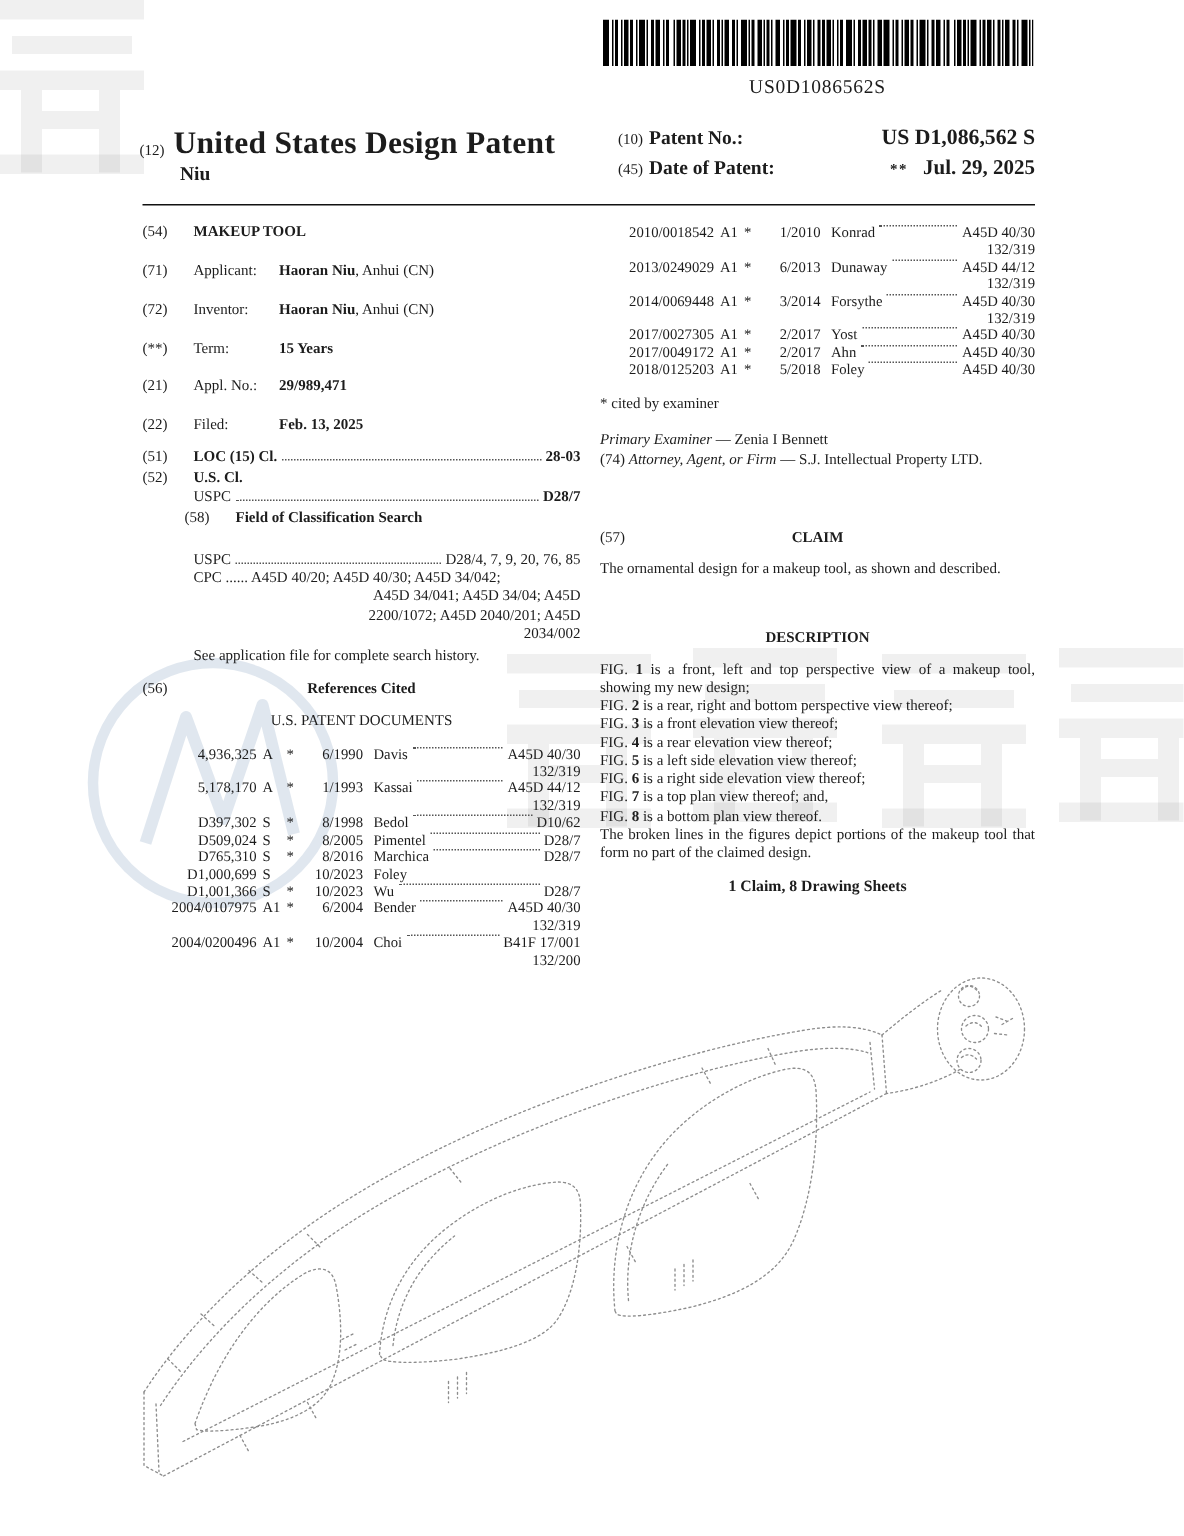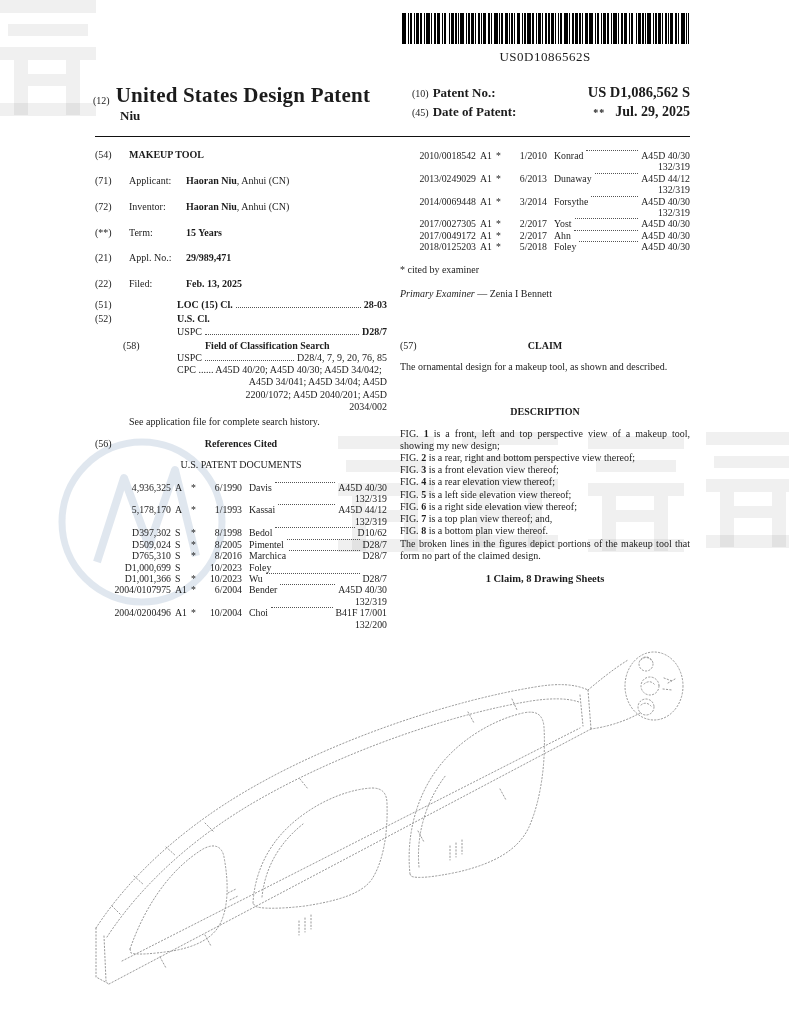--- a/index.html
+++ b/index.html
@@ -30,21 +30,21 @@
   .col{z-index:2;font-size:10px;line-height:12.2px;}
   .col-left{left:95px;top:149px;width:292px;}
   .col-right{left:400px;top:150px;width:290px;}
   .entry{display:flex;margin-bottom:13.5px;}
   .entry .tag{width:34px;flex:none;}
   .entry .lab{width:57px;flex:none;}
   .entry .con{flex:1;}
   b,.b{font-weight:bold;}
   .dots{flex:1;border-bottom:1px dotted #555;margin:0 3px 2px 3px;min-width:6px;}
   .flexline{display:flex;align-items:baseline;}
-  .tight{margin-bottom:2px;gap:48px;}
+  .tight{margin-bottom:2px;}
   .cpc-line{text-align:right;}
   .center{text-align:center;}
   .sec-head{position:relative;text-align:center;font-weight:bold;margin-bottom:9px;}
   .sec-head .tag{position:absolute;left:0;font-weight:normal;}
   
   .ref-row{display:flex;align-items:baseline;}
   .ref-num{width:76px;flex:none;text-align:right;}
   .ref-kind{width:16px;flex:none;margin-left:4px;}
   .ref-star{width:8px;flex:none;}
   .ref-date{width:43px;flex:none;text-align:right;margin-right:7px;}
@@ -173,21 +173,21 @@
   </div>
   <div class="entry tight">
     <span class="tag"></span>
     <span class="con flexline">
         <span>USPC</span>
         <span class="dots"></span>
         <span class="b">D28/7</span>
       </span>
   </div>
 
-  <div class="entry tight" style="margin-bottom:0;padding-left:28px;">
+  <div class="entry tight" style="margin-bottom:16px;padding-left:28px;">
     <span class="tag">(58)</span>
     <span class="con b">Field of Classification Search</span>
   </div>
   <div class="entry tight" style="margin-bottom:0;">
     <span class="tag"></span>
     <span class="con flexline">
         <span>USPC</span>
         <span class="dots"></span>
         <span>D28/4, 7, 9, 20, 76, 85</span>
       </span>
@@ -392,20 +392,25 @@
         </span>
       </div>
     </div>
 
   <div style="margin-top:11px;">* cited by examiner</div>
 
   <div style="margin-top:12px;" class="p">
     <span class="it">Primary Examiner</span>
     <span>— Zenia I Bennett</span>
   </div>
+  <div class="p">
+    <span>(74)</span>
+    <span class="it">Attorney, Agent, or Firm</span>
+    <span>— S.J. Intellectual Property LTD.</span>
+  </div>
 
   <div class="sec-head" style="margin-top:40px;">
     <span class="tag">(57)</span>
     <span>CLAIM</span>
   </div>
   <div class="p claim-text">The ornamental design for a makeup tool, as shown and described.</div>
 
   <div class="sec-head" style="margin-top:33px;">
     <span>DESCRIPTION</span>
   </div>

